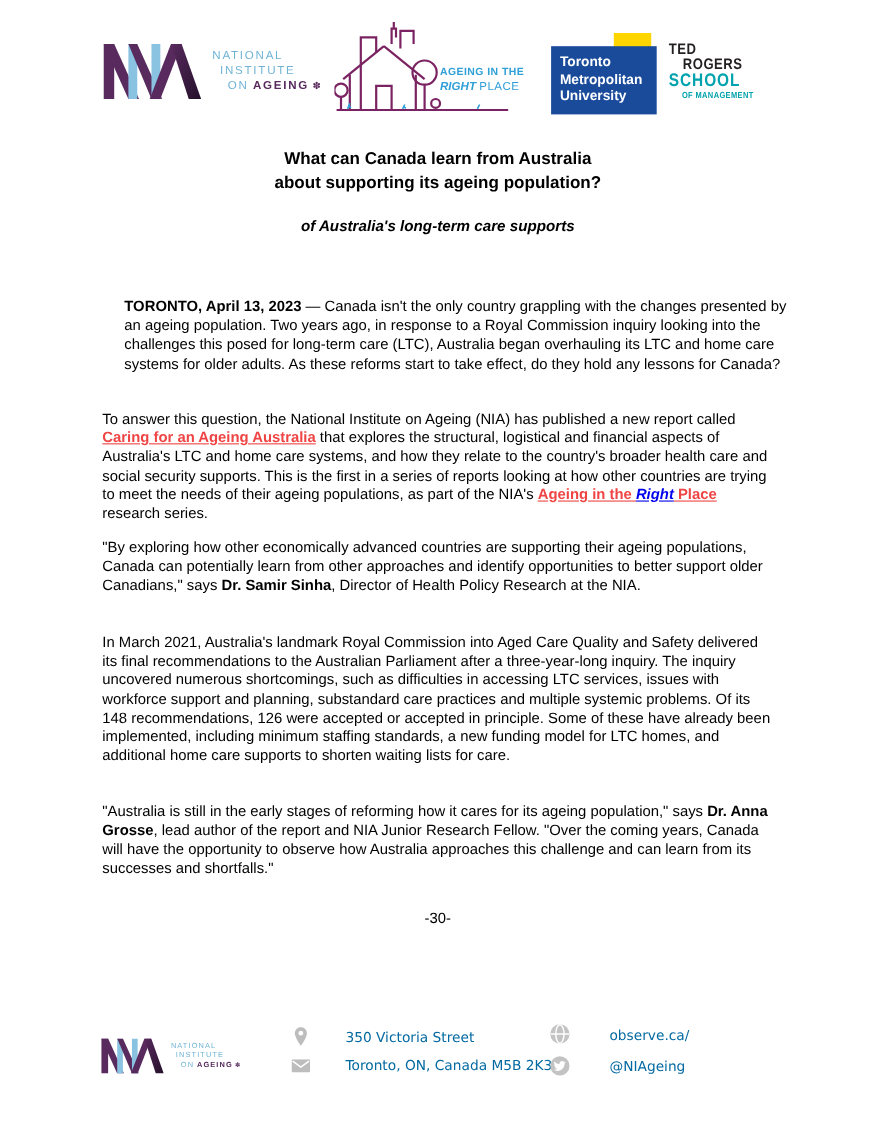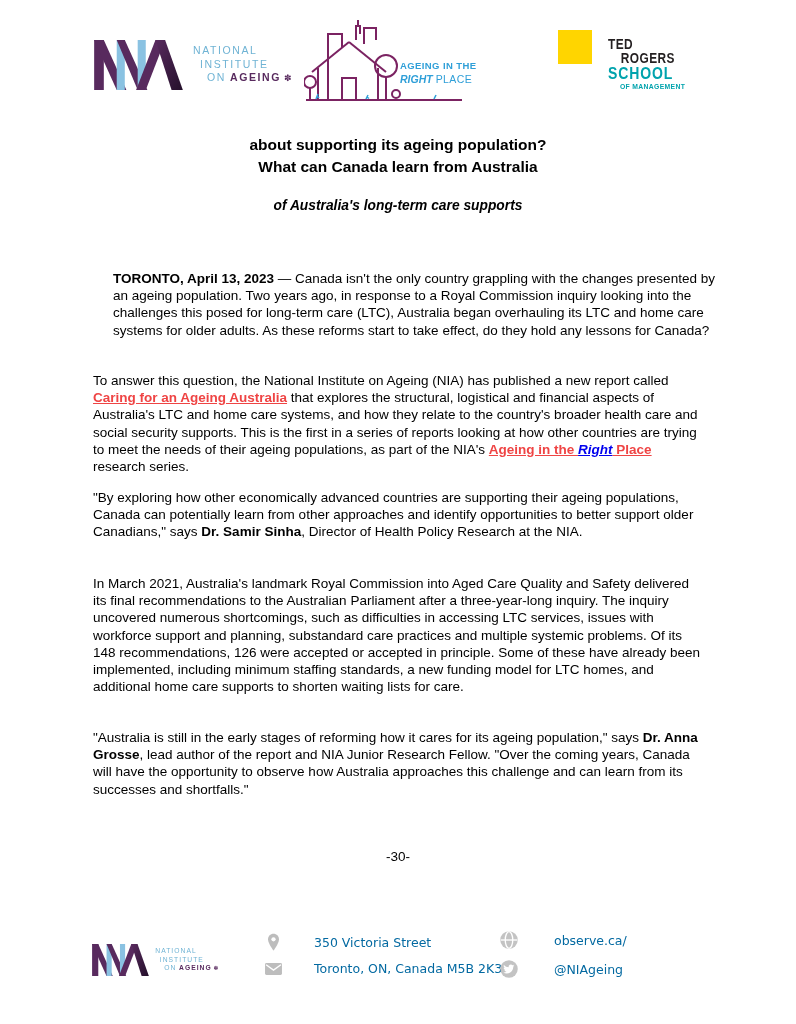--- a/index.html
+++ b/index.html
@@ -38,21 +38,21 @@
   
   .headline{position:absolute;left:93px;width:610px;top:134px;text-align:center;
             font-weight:bold;font-size:15.5px;line-height:22px;}
   .subhead{position:absolute;left:93px;width:610px;top:197px;text-align:center;
            font-weight:bold;font-style:italic;font-size:13.8px;line-height:17.5px;}
   .para{position:absolute;left:93px;width:612px;font-size:13.5px;line-height:17.2px;margin:0;}
   .p1{top:270px;margin-left:20px;} .p2{top:372px;} .p3{top:489px;} .p4{top:575px;} .p5{top:729px;}
   .run-bold{font-weight:bold;}
   .run-link{color:#ef4444;font-weight:bold;text-decoration:underline;cursor:pointer;}
   .run-link-italic{color:#0000ee;font-weight:bold;font-style:italic;text-decoration:underline;cursor:pointer;}
-  .endmark{position:absolute;left:93px;width:610px;top:849px;text-align:center;font-size:13.5px;}
+  .endmark{position:absolute;left:93px;width:610px;top:827px;text-align:center;font-size:13.5px;}
 
   
   .nia-footer{left:92px;top:944px;transform:scale(.64);transform-origin:left top;}
   .contact-col{position:absolute;display:grid;grid-template-columns:22px auto;grid-row-gap:9px;align-items:center;}
   .contact-left{left:262px;top:933px;grid-column-gap:30px;}
   .contact-right{left:498px;top:930px;grid-column-gap:34px;}
   .contact-text{font-family:"DejaVu Sans","Liberation Sans",sans-serif;font-size:12.5px;color:#0369a1;white-space:nowrap;}
   .cicon{display:flex;align-items:center;justify-content:center;}
 </style>
 </head>
@@ -109,32 +109,37 @@
       </g>
     </svg>
     <div class="arp-text">
       <div class="arp-line1">AGEING IN THE</div>
       <div class="arp-line2"><span class="arp-right">RIGHT</span><span class="arp-place">PLACE</span></div>
     </div>
   </div>
 
   <div class="tmu-logo">
     <div class="tmu-yellow"></div>
+    <div class="tmu-blue">
+      <div>Toronto</div>
+      <div>Metropolitan</div>
+      <div>University</div>
+    </div>
   </div>
 
   <div class="trsm-logo">
     <div class="trsm-ted">TED</div>
     <div class="trsm-rogers">ROGERS</div>
     <div class="trsm-school">SCHOOL</div>
     <div class="trsm-mgmt">OF MANAGEMENT</div>
   </div>
 
   <div class="headline">
+    <div>What can Canada learn from Australia</div>
     <div>about supporting its ageing population?</div>
-    <div>What can Canada learn from Australia</div>
   </div>
 
   <div class="subhead">
     <div>of Australia's long-term care supports</div>
   </div>
 
   <p class="para p1"><span class="run-bold">TORONTO, April 13, 2023</span><span class="run-normal"> — Canada isn't the only country grappling with the changes presented by an ageing population. Two years ago, in response to a Royal Commission inquiry looking into the challenges this posed for long-term care (LTC), Australia began overhauling its LTC and home care systems for older adults. As these reforms start to take effect, do they hold any lessons for Canada?</span></p>
   <p class="para p2"><span class="run-normal">To answer this question, the National Institute on Ageing (NIA) has published a new report called </span><span class="run-link">Caring for an Ageing Australia</span><span class="run-normal"> that explores the structural, logistical and financial aspects of Australia's LTC and home care systems, and how they relate to the country's broader health care and social security supports. This is the first in a series of reports looking at how other countries are trying to meet the needs of their ageing populations, as part of the NIA's </span><span class="run-link">Ageing in the </span><span class="run-link-italic">Right</span><span class="run-link"> Place</span><span class="run-normal"> research series.</span></p>
   <p class="para p3"><span class="run-normal">"By exploring how other economically advanced countries are supporting their ageing populations, Canada can potentially learn from other approaches and identify opportunities to better support older Canadians," says </span><span class="run-bold">Dr. Samir Sinha</span><span class="run-normal">, Director of Health Policy Research at the NIA.</span></p>
   <p class="para p4"><span class="run-normal">In March 2021, Australia's landmark Royal Commission into Aged Care Quality and Safety delivered its final recommendations to the Australian Parliament after a three-year-long inquiry. The inquiry uncovered numerous shortcomings, such as difficulties in accessing LTC services, issues with workforce support and planning, substandard care practices and multiple systemic problems. Of its 148 recommendations, 126 were accepted or accepted in principle. Some of these have already been implemented, including minimum staffing standards, a new funding model for LTC homes, and additional home care supports to shorten waiting lists for care.</span></p>

